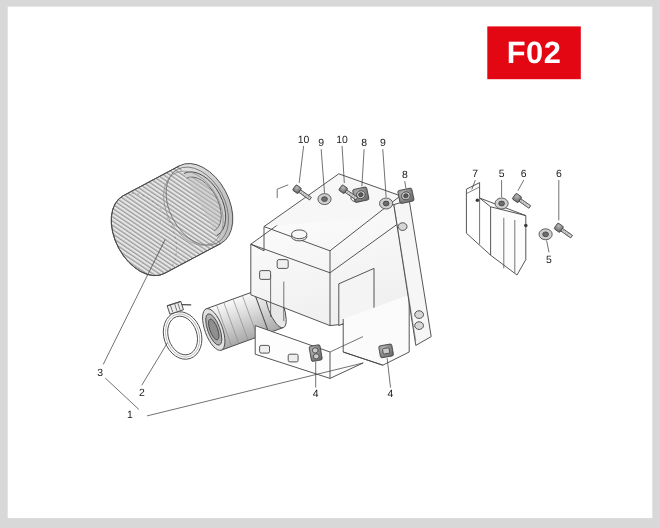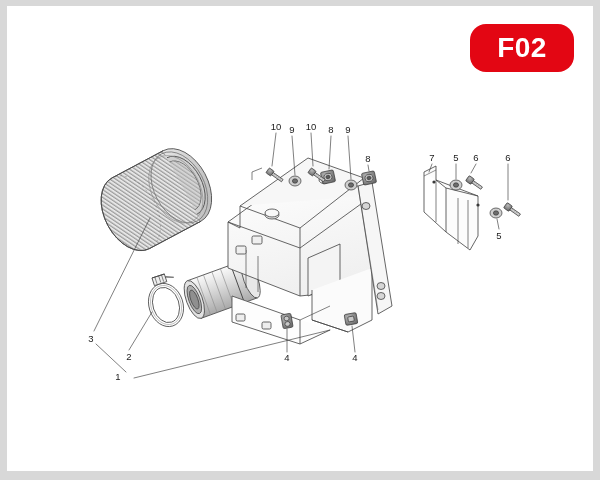--- a/index.html
+++ b/index.html
@@ -19,30 +19,29 @@
     position: absolute;
     left: 7px;
     top: 6px;
     width: 586px;
     height: 465px;
     background: #ffffff;
     overflow: hidden;
   }
   #badge {
     position: absolute;
-    left: 470px;
+    left: 443px;
     top: 24px;
-    width: 104px;
+    width: 85px;
     height: 48px;
     background: #e30613;
     display: flex;
     align-items: center;
     justify-content: center;
     z-index: 20;
-    border-radius: 16px;
   }
   #badge span {
     color: #ffffff;
     font-size: 28px;
     font-weight: bold;
     letter-spacing: 0.5px;
     font-family: "Liberation Sans", sans-serif;
   }
   #drawing {
     position: absolute;

